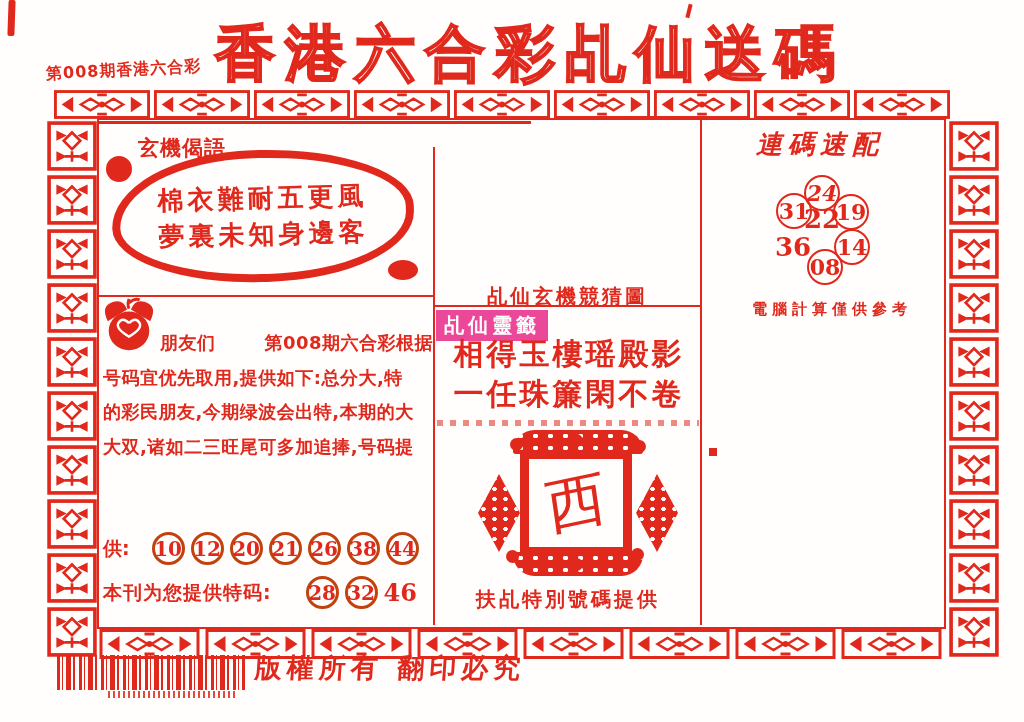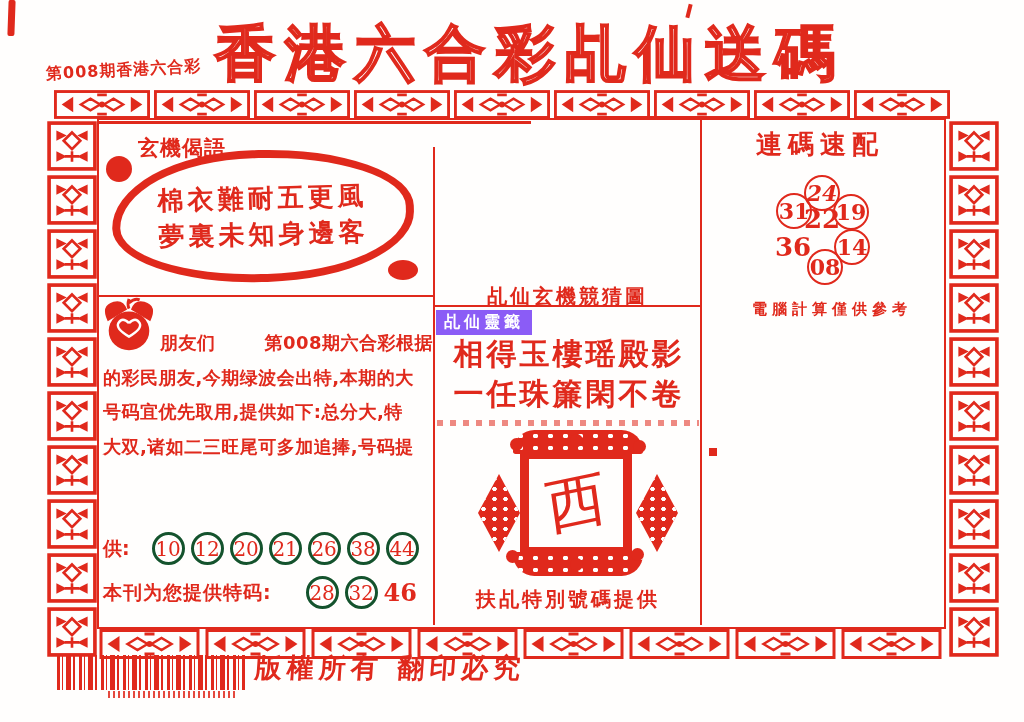--- a/index.html
+++ b/index.html
@@ -48,30 +48,30 @@
 
   #bull-logo{left:100px;top:296px;width:58px;height:58px;}
 
   #paragraph{left:103px;top:326px;width:330px;font-size:18px;font-weight:bold;line-height:34.5px;
     letter-spacing:0.5px;white-space:nowrap;}
   #para-row1{display:flex;justify-content:space-between;margin-left:57px;}
   .numrow{display:flex;align-items:center;gap:6px;}
   #numbers-row{left:103px;top:532px;width:330px;}
   #special-row{left:103px;top:576px;width:340px;}
   .circle-num{display:inline-flex;align-items:center;justify-content:center;width:33px;height:33px;
-    box-sizing:border-box;border:3px solid #14532d;border-radius:50%;font-family:"DejaVu Serif",serif;
-    font-weight:normal;font-size:20px;flex:0 0 auto;}
+    box-sizing:border-box;border:3px solid #c2410c;border-radius:50%;font-family:"DejaVu Serif",serif;
+    font-weight:bold;font-size:20px;flex:0 0 auto;}
   .plain-num{font-family:"DejaVu Serif",serif;font-weight:bold;font-size:24px;}
   #numbers-label{font-size:19px;font-weight:bold;margin-right:16px;}
   #special-label{font-size:19px;font-weight:bold;margin-right:28px;letter-spacing:1px;}
 
   
   #monkpig{left:468px;top:148px;width:215px;height:140px;}
   #illu-caption{left:435px;top:283px;width:265px;text-align:center;font-size:20px;font-weight:bold;letter-spacing:3px;}
-  #lingqian-badge{left:436px;top:310px;background:#8b5cf6;color:#fff;font-size:16px;font-weight:bold;
+  #lingqian-badge{left:436px;top:310px;background:#ec4899;color:#fff;font-size:20px;font-weight:bold;
     letter-spacing:4px;padding:2px 8px;text-align:right;}
   #mid-verse{left:441px;top:334px;width:256px;text-align:center;}
   .mid-verse-line{font-family:"DejaVu Serif",serif;font-weight:bold;font-size:30px;letter-spacing:3px;
     line-height:40px;white-space:nowrap;}
   #redacted-line{left:437px;top:420px;width:262px;height:6px;opacity:.55;
     background:repeating-linear-gradient(90deg,#e0291c 0 6px,transparent 6px 13px);}
 
   #xi-frame{left:490px;top:430px;width:176px;height:160px;}
   .cloud{position:absolute;left:23px;width:130px;height:24px;background-color:#e0291c;
     background-image:radial-gradient(#fff 2.5px,transparent 3px);background-size:15px 12px;}
@@ -84,21 +84,21 @@
   #floral-right{right:-12px;}
   #xi-square{position:absolute;left:30px;top:20px;width:112px;height:106px;box-sizing:border-box;
     border:9px solid #e0291c;background:#fffefd;display:flex;align-items:center;justify-content:center;z-index:2;}
   #xi-char{font-family:"DejaVu Serif",serif;font-size:60px;transform:rotate(-12deg) skewX(-4deg);}
   #xi-blobs{position:absolute;left:20px;top:8px;width:13px;height:13px;border-radius:50%;background:#e0291c;
     box-shadow:123px 2px 0 #e0291c,-4px 112px 0 #e0291c,121px 110px 0 #e0291c,
                60px -4px 0 #e0291c,60px 120px 0 #e0291c;}
   #frame-caption{left:433px;top:586px;width:270px;text-align:center;font-size:20px;font-weight:bold;letter-spacing:3px;}
 
   
-  #pair-header{left:756px;top:127px;font-size:26px;font-weight:bold;letter-spacing:6px;white-space:nowrap;}
+  #pair-header{left:756px;top:127px;font-size:26px;font-weight:bold;letter-spacing:6px;white-space:nowrap;font-style:italic;}
   #pair-cluster{left:744px;top:172px;width:150px;height:122px;}
   .pair-num{position:absolute;display:flex;align-items:center;justify-content:center;
     font-family:"DejaVu Serif",serif;font-weight:bold;font-size:22px;}
   .pair-num.circ{width:36px;height:36px;box-sizing:border-box;border:2.5px solid #e0291c;border-radius:50%;}
   #pn-0{left:60px;top:3px;font-style:italic;}
   #pn-1{left:32px;top:21px;}
   #pn-2{left:89px;top:22px;}
   #pn-3{left:58px;top:32px;width:40px;font-size:26px;}
   #pn-4{left:29px;top:60px;width:40px;font-size:26px;}
   #pn-5{left:90px;top:57px;}
@@ -314,22 +314,22 @@
 
   <svg class="abs" id="bull-logo">
       <use href="#bull"></use>
     </svg>
 
   <div class="abs" id="paragraph">
     <div id="para-row1">
       <span>朋友们</span>
       <span>第008期六合彩根据</span>
     </div>
+    <div>号码宜优先取用,提供如下:总分大,特</div>
     <div>的彩民朋友,今期绿波会出特,本期的大</div>
-    <div>号码宜优先取用,提供如下:总分大,特</div>
     <div>大双,诸如二三旺尾可多加追捧,号码提</div>
   </div>
 
   <div class="abs numrow" id="numbers-row">
     <span id="numbers-label">供:</span>
     <span class="circle-num">10</span>
     <span class="circle-num">12</span>
     <span class="circle-num">20</span>
     <span class="circle-num">21</span>
     <span class="circle-num">26</span>

